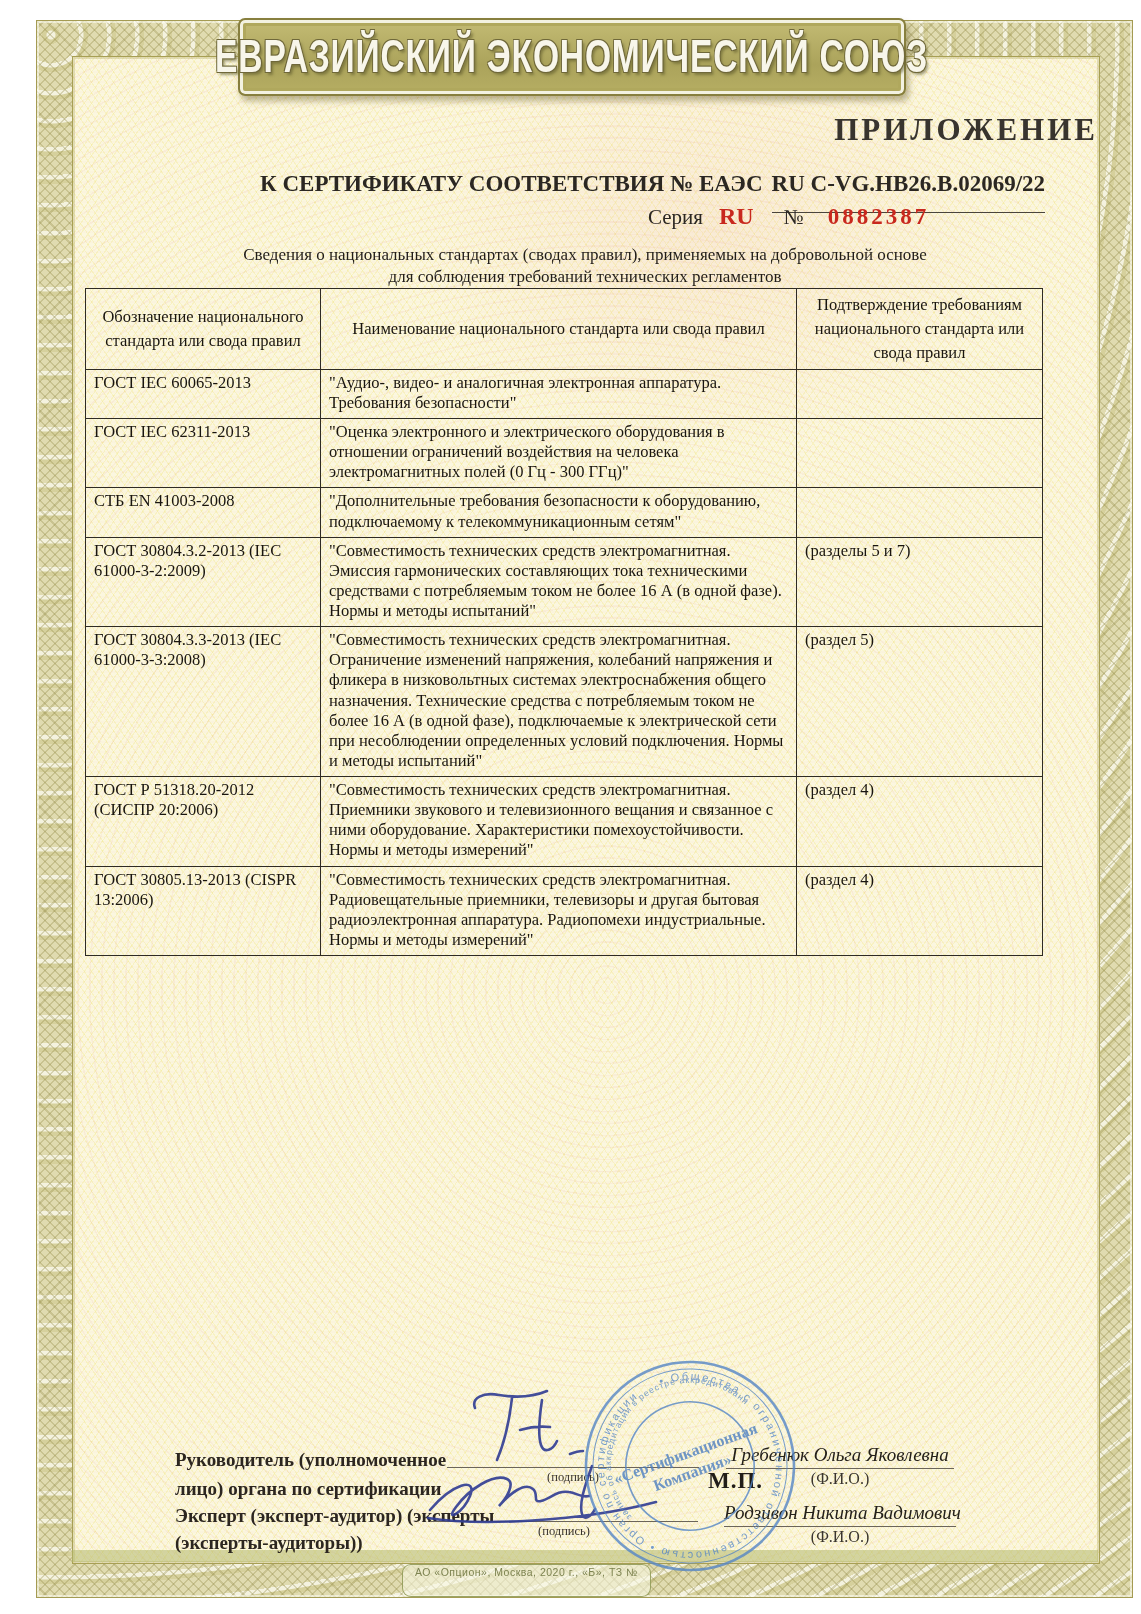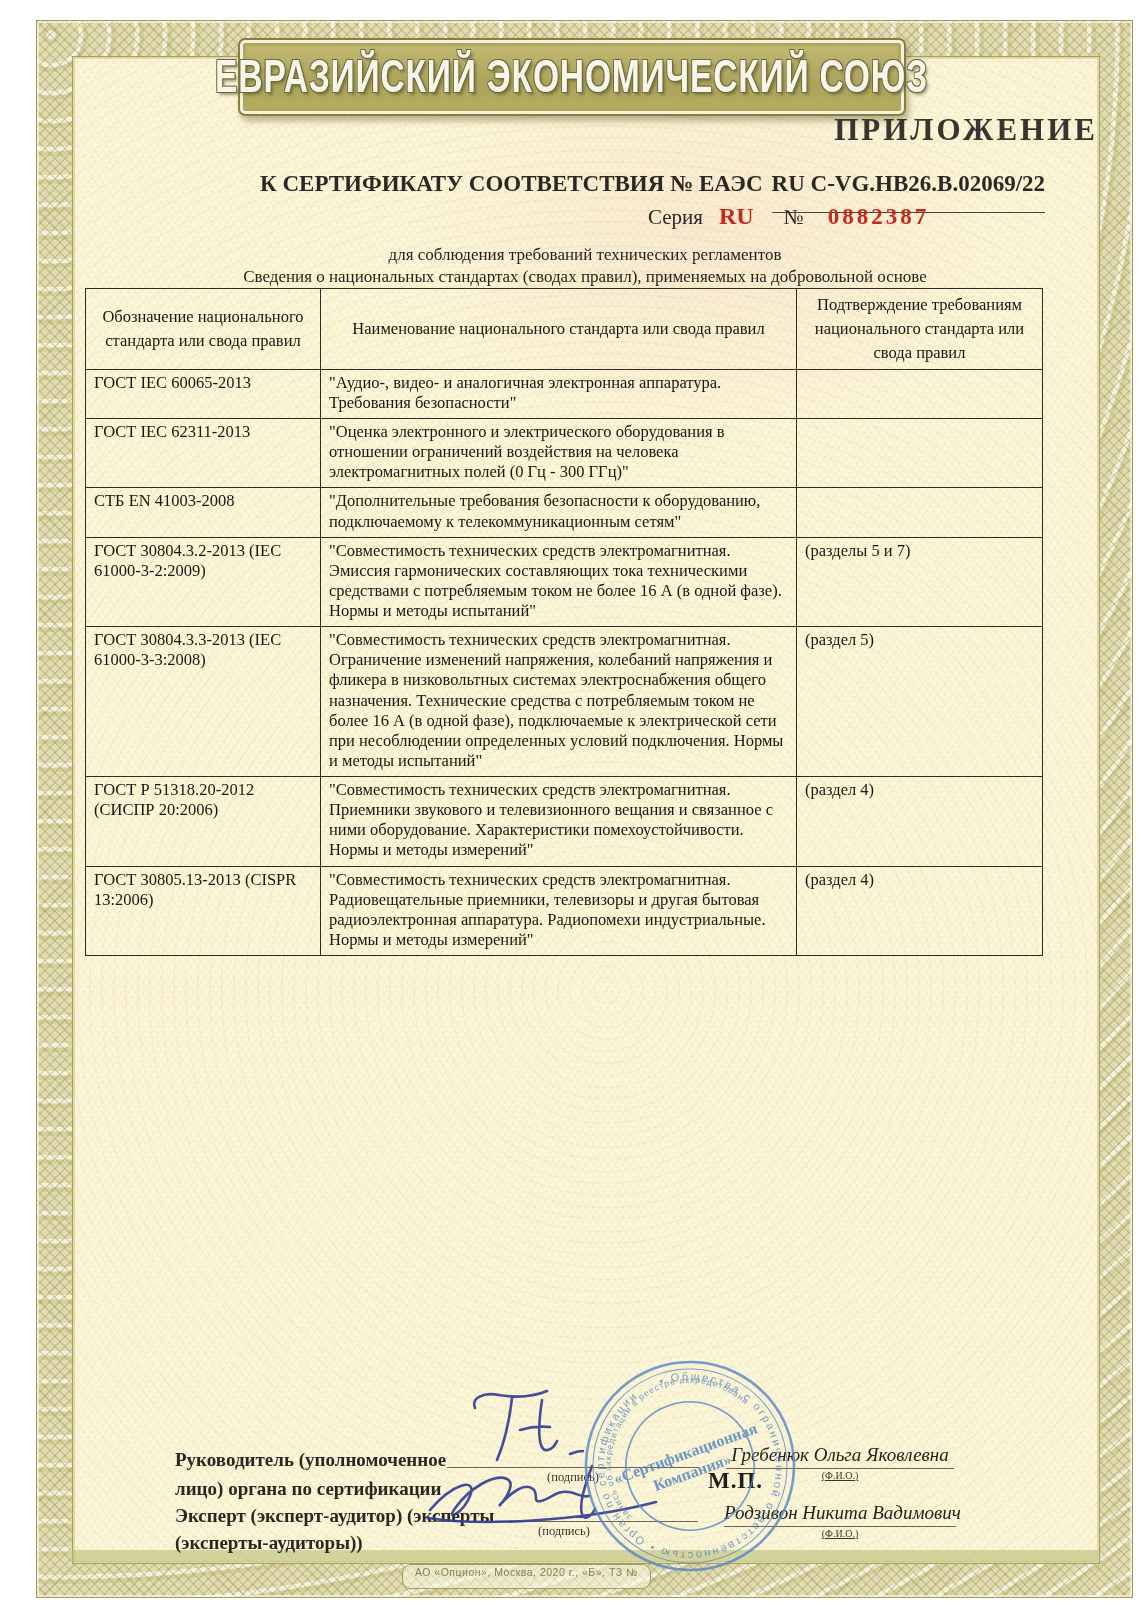--- a/index.html
+++ b/index.html
@@ -36,21 +36,21 @@
     background:rgba(178,184,108,.55);
   }
   
   .banner{
     position:absolute;left:238px;top:18px;width:664px;height:74px;
     background:linear-gradient(#c3bb74,#aba35b 60%,#b6ae63);
     border:2px solid #877f3e;border-radius:7px;
     box-shadow:3px 5px 6px rgba(110,100,50,.45),
                inset 0 0 0 3px rgba(255,255,248,.85),
                inset 0 0 0 6px #b0a85d;
-    display:flex;align-items:center;justify-content:center;margin-top:20px;
+    display:flex;align-items:center;justify-content:center;
   }
   .banner-text{
     font-family:"Liberation Sans",sans-serif;font-weight:700;font-size:42px;
     white-space:nowrap;transform:scale(.80,1.08);letter-spacing:1px;
     color:#f8f6ea;
     text-shadow:1px 1px 0 #6f683a,-1px -1px 0 #6f683a,1px -1px 0 #6f683a,-1px 1px 0 #6f683a,3px 3px 3px rgba(90,85,40,.55);
   }
   
   .title{
     position:absolute;left:72px;width:1026px;top:112px;text-align:right;
@@ -88,28 +88,28 @@
   .sig-line{position:absolute;border-top:1.3px solid #6b655a;}
   .sig-line.l1{left:447px;top:1467px;width:252px;}
   .sig-line.l2{left:430px;top:1521px;width:268px;}
   .sig-caption{position:absolute;font-size:12.5px;color:#3a352e;text-align:center;}
   .sig-caption.c1{left:447px;top:1470px;width:252px;}
   .sig-caption.c2{left:430px;top:1524px;width:268px;}
   .name-block{position:absolute;text-align:center;}
   .name-block.head{left:726px;top:1444px;width:228px;}
   .name-block.expert{left:724px;top:1502px;width:232px;}
   .name-block .name{font-size:19px;color:#24201a;border-bottom:1.2px solid #6b655a;padding-bottom:2px;white-space:nowrap;font-style:italic;}
-  .name-block .fio{font-size:10px;color:#3a352e;margin-top:1px;text-decoration:underline;}
+  .name-block .fio{font-size:16px;color:#3a352e;margin-top:1px;}
   .mp{position:absolute;left:676px;top:1468px;font-size:23px;font-weight:700;letter-spacing:1px;color:#211d18;margin-left:32px;}
   .ink{position:absolute;left:420px;top:1368px;}
   .stamp{position:absolute;left:578px;top:1354px;opacity:.8;}
   .print-pill{
     position:absolute;left:402px;top:1564px;
     font-family:"Liberation Sans",sans-serif;font-size:10.5px;letter-spacing:.5px;color:#7d8350;
-    border:1px solid rgba(140,150,80,.85);border-radius:9px;padding:1px 12px 10px 12px;
+    border:1px solid rgba(140,150,80,.85);border-radius:9px;padding:1px 12px 18px 12px;
     background:rgba(250,250,230,.55);white-space:nowrap;
   }
 </style>
 </head>
 <body>
 
 <div class="page">
 
   <div class="band"></div>
   <div class="inner"></div>
@@ -123,22 +123,22 @@
 
   <div class="cert-line">
     <span>К СЕРТИФИКАТУ СООТВЕТСТВИЯ № ЕАЭС</span><span class="cert-number">RU C-VG.HB26.B.02069/22</span>
   </div>
 
   <div class="series-line">
     <span>Серия</span><span class="series-value">RU</span><span class="number-sign">№</span><span class="blank-number">0882387</span>
   </div>
 
   <div class="intro">
+    <div>Сведения о национальных стандартах (сводах правил), применяемых на добровольной основе</div>
     <div>для соблюдения требований технических регламентов</div>
-    <div>Сведения о национальных стандартах (сводах правил), применяемых на добровольной основе</div>
   </div>
 
   <table class="standards">
     <colgroup>
         <col style="width:235px">
         <col style="width:476px">
         <col style="width:246px">
       </colgroup>
     <thead>
       <tr>

